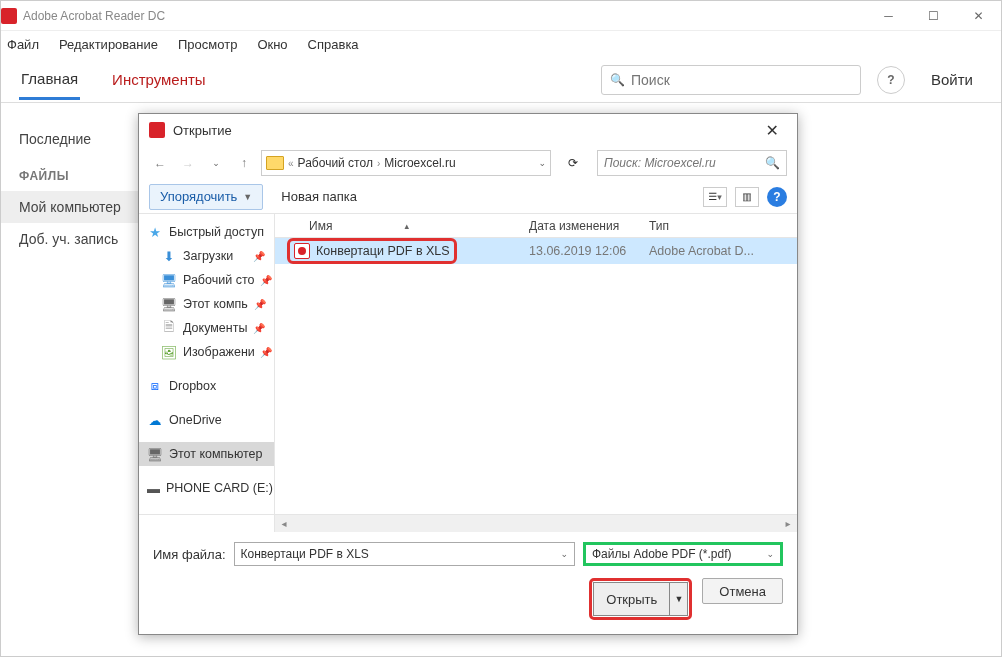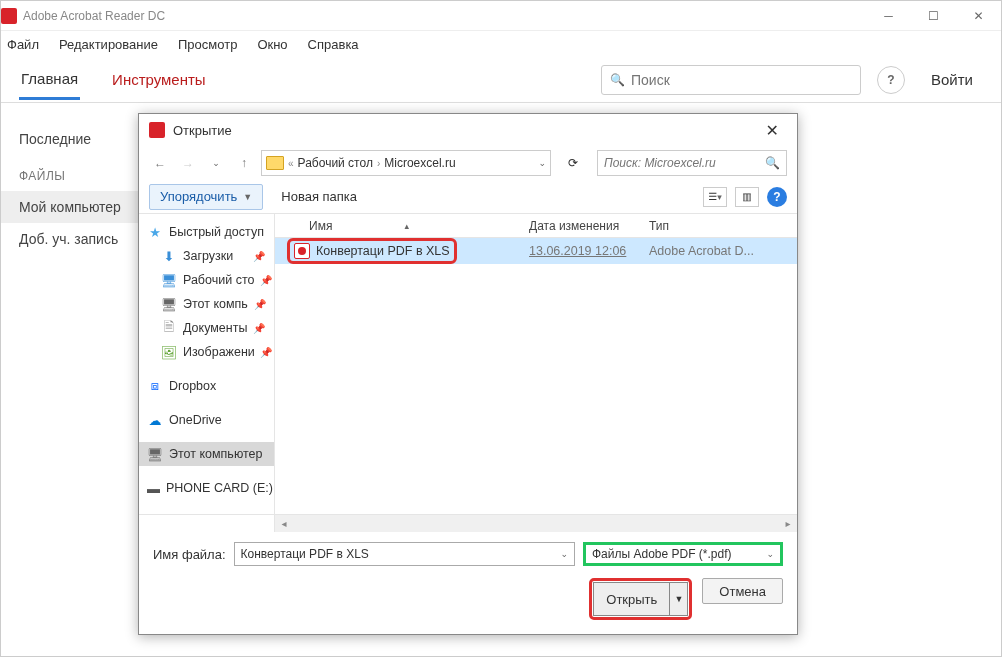--- a/index.html
+++ b/index.html
@@ -15,21 +15,21 @@
     .toolbar { height: 46px; display: flex; align-items: center; border-bottom: 1px solid #ddd; padding: 0 18px; }
     .tab { padding: 10px 2px; font-size: 15px; color: #b91c1c; margin-right: 30px; }
     .tab.active { border-bottom: 3px solid #2e7cd6; color: #333; }
     .search-box { margin-left: auto; width: 260px; height: 30px; border: 1px solid #ccc; border-radius: 3px; display: flex; align-items: center; padding: 0 8px; color: #999; }
     .search-box input { border: none; outline: none; flex: 1; font-size: 14px; color: #333; }
     .help-btn { width: 28px; height: 28px; border: 1px solid #ccc; border-radius: 50%; margin-left: 16px; display: flex; align-items: center; justify-content: center; color: #666; font-weight: bold; }
     .signin { margin-left: 16px; font-size: 15px; color: #333; padding: 6px 10px; }
     .content { display: flex; height: calc(100% - 102px); }
     .sidebar-left { width: 140px; padding: 20px 18px; }
     .sidebar-left .item { padding: 8px 0; font-size: 14px; color: #444; }
-    .sidebar-left .heading { font-size: 12px; font-weight: normal; color: #777; margin: 14px 0 8px; letter-spacing: 0.5px; }
+    .sidebar-left .heading { font-size: 12px; font-weight: bold; color: #777; margin: 14px 0 8px; letter-spacing: 0.5px; }
     .sidebar-left .item.active { background: #eee; margin: 0 -18px; padding: 8px 18px; }
 
     
     .dialog { position: absolute; left: 137px; top: 112px; width: 660px; background: #fff; border: 1px solid #888; box-shadow: 0 2px 12px rgba(0,0,0,0.3); }
     .dialog-titlebar { height: 32px; display: flex; align-items: center; padding: 0 10px; }
     .dialog-titlebar .icon { width: 16px; height: 16px; background: #d8232a; margin-right: 8px; border-radius: 2px; }
     .dialog-titlebar .title { flex: 1; font-size: 13px; }
     .dialog-titlebar .close { font-size: 16px; padding: 4px 8px; }
     .dialog-nav { height: 34px; display: flex; align-items: center; padding: 0 10px; gap: 6px; }
     .nav-arrow { width: 22px; height: 22px; display: flex; align-items: center; justify-content: center; color: #777; }
@@ -62,21 +62,21 @@
     .ico-onedrive { color: #0078d4; }
     .ico-sd { color: #555; }
     .pin { margin-left: auto; color: #888; font-size: 10px; }
     .filepane { flex: 1; display: flex; flex-direction: column; }
     .cols { height: 24px; display: flex; align-items: center; border-bottom: 1px solid #e5e5e5; font-size: 12px; color: #444; }
     .col-name { width: 254px; padding-left: 34px; display: flex; align-items: center; }
     .col-date { width: 120px; }
     .col-type { flex: 1; }
     .file-row { height: 26px; display: flex; align-items: center; background: #cde8ff; font-size: 12.5px; }
     .file-row .cell-name { width: 254px; padding-left: 12px; display: flex; align-items: center; gap: 6px; }
-    .file-row .cell-date { width: 120px; color: #777; text-decoration: underline; }
+    .file-row .cell-date { width: 120px; color: #777; }
     .file-row .cell-type { flex: 1; color: #777; }
     .pdf-ico { width: 16px; height: 16px; background: #fff; border: 1px solid #d8232a; border-radius: 2px; position: relative; }
     .pdf-ico::after { content: ""; position: absolute; width: 8px; height: 8px; background: #d8232a; border-radius: 50%; left: 3px; top: 3px; }
     .highlight-red { border: 3px solid #e03030; border-radius: 6px; padding: 2px 4px; display: inline-flex; align-items: center; gap: 6px; }
     .dialog-footer-scroll { height: 18px; border-top: 1px solid #e5e5e5; display: flex; }
     .scroll-arrow { width: 18px; display: flex; align-items: center; justify-content: center; color: #888; font-size: 10px; background: #f0f0f0; }
     .scroll-track { flex: 1; background: #f0f0f0; }
     .dialog-footer { padding: 10px 14px 14px; }
     .filename-row { display: flex; align-items: center; gap: 8px; margin-bottom: 12px; }
     .filename-row label { font-size: 13px; }

